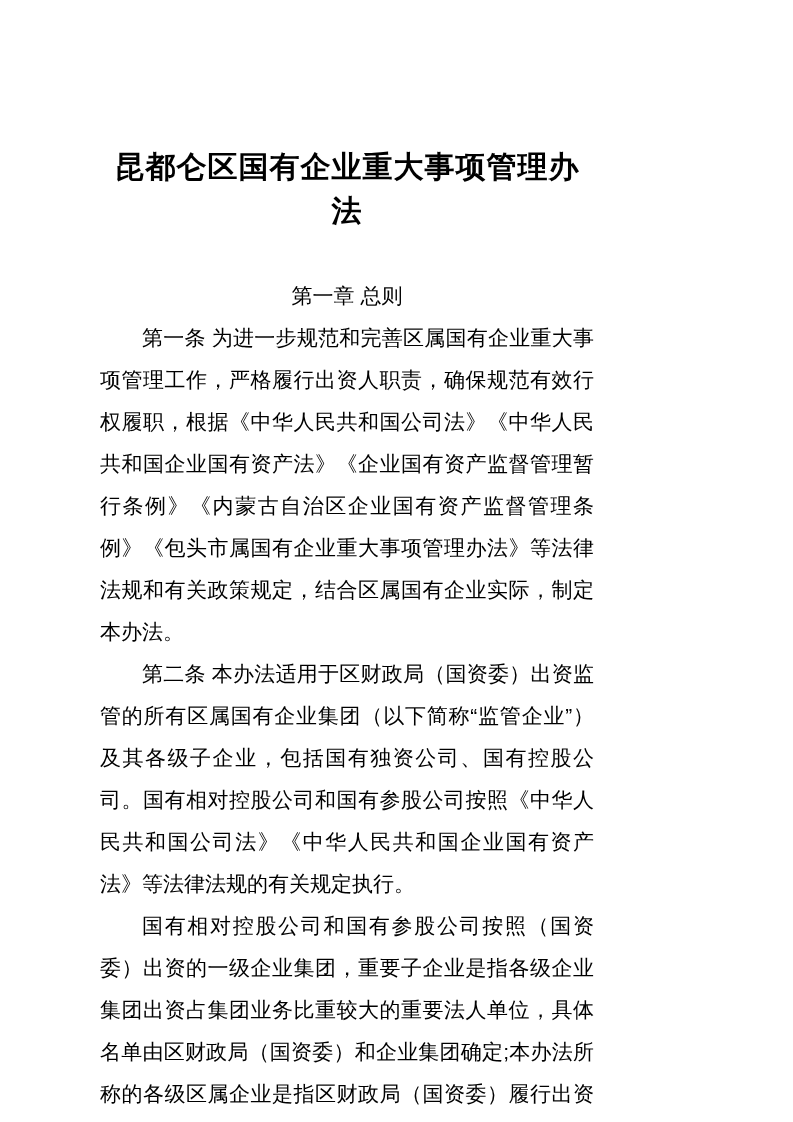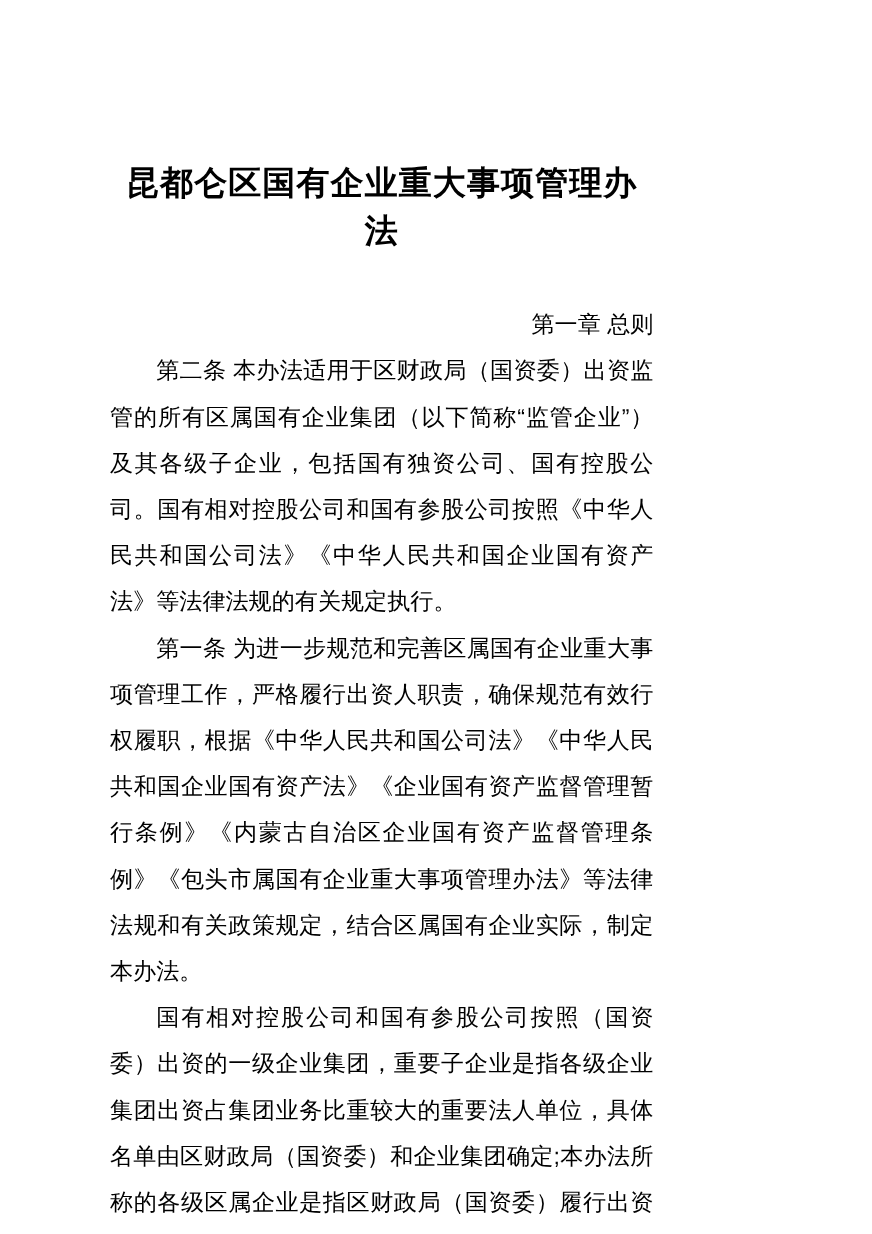--- a/index.html
+++ b/index.html
@@ -26,37 +26,37 @@
     line-height: 44px;
     font-weight: bold;
     text-align: center;
     letter-spacing: 1px;
   }
   .chapter-heading {
     margin: 42px 0 0 0;
     font-size: 21px;
     line-height: 42px;
     font-weight: normal;
-    text-align: right;
+    text-align: center;
   }
   .body-text p {
     margin: 0;
     font-size: 21px;
     line-height: 42px;
     text-align: justify;
     text-indent: 2em;
     word-break: break-all;
   }
 </style>
 </head>
 <body>
 
 <div class="page">
   <div class="content">
     <h1 class="doc-title">昆都仑区国有企业重大事项管理办法</h1>
     <h2 class="chapter-heading">第一章 总则</h2>
     <div class="body-text">
+      <p>第一条 为进一步规范和完善区属国有企业重大事项管理工作，严格履行出资人职责，确保规范有效行权履职，根据《中华人民共和国公司法》《中华人民共和国企业国有资产法》《企业国有资产监督管理暂行条例》《内蒙古自治区企业国有资产监督管理条例》《包头市属国有企业重大事项管理办法》等法律法规和有关政策规定，结合区属国有企业实际，制定本办法。</p>
       <p>第二条 本办法适用于区财政局（国资委）出资监管的所有区属国有企业集团（以下简称“监管企业”）及其各级子企业，包括国有独资公司、国有控股公司。国有相对控股公司和国有参股公司按照《中华人民共和国公司法》《中华人民共和国企业国有资产法》等法律法规的有关规定执行。</p>
-      <p>第一条 为进一步规范和完善区属国有企业重大事项管理工作，严格履行出资人职责，确保规范有效行权履职，根据《中华人民共和国公司法》《中华人民共和国企业国有资产法》《企业国有资产监督管理暂行条例》《内蒙古自治区企业国有资产监督管理条例》《包头市属国有企业重大事项管理办法》等法律法规和有关政策规定，结合区属国有企业实际，制定本办法。</p>
       <p>国有相对控股公司和国有参股公司按照（国资委）出资的一级企业集团，重要子企业是指各级企业集团出资占集团业务比重较大的重要法人单位，具体名单由区财政局（国资委）和企业集团确定;本办法所称的各级区属企业是指区财政局（国资委）履行出资人监管职责的所有区属国有企业集团及其各级子企业。</p>
     </div>
   </div>
 </div>
 
 </body></html>

